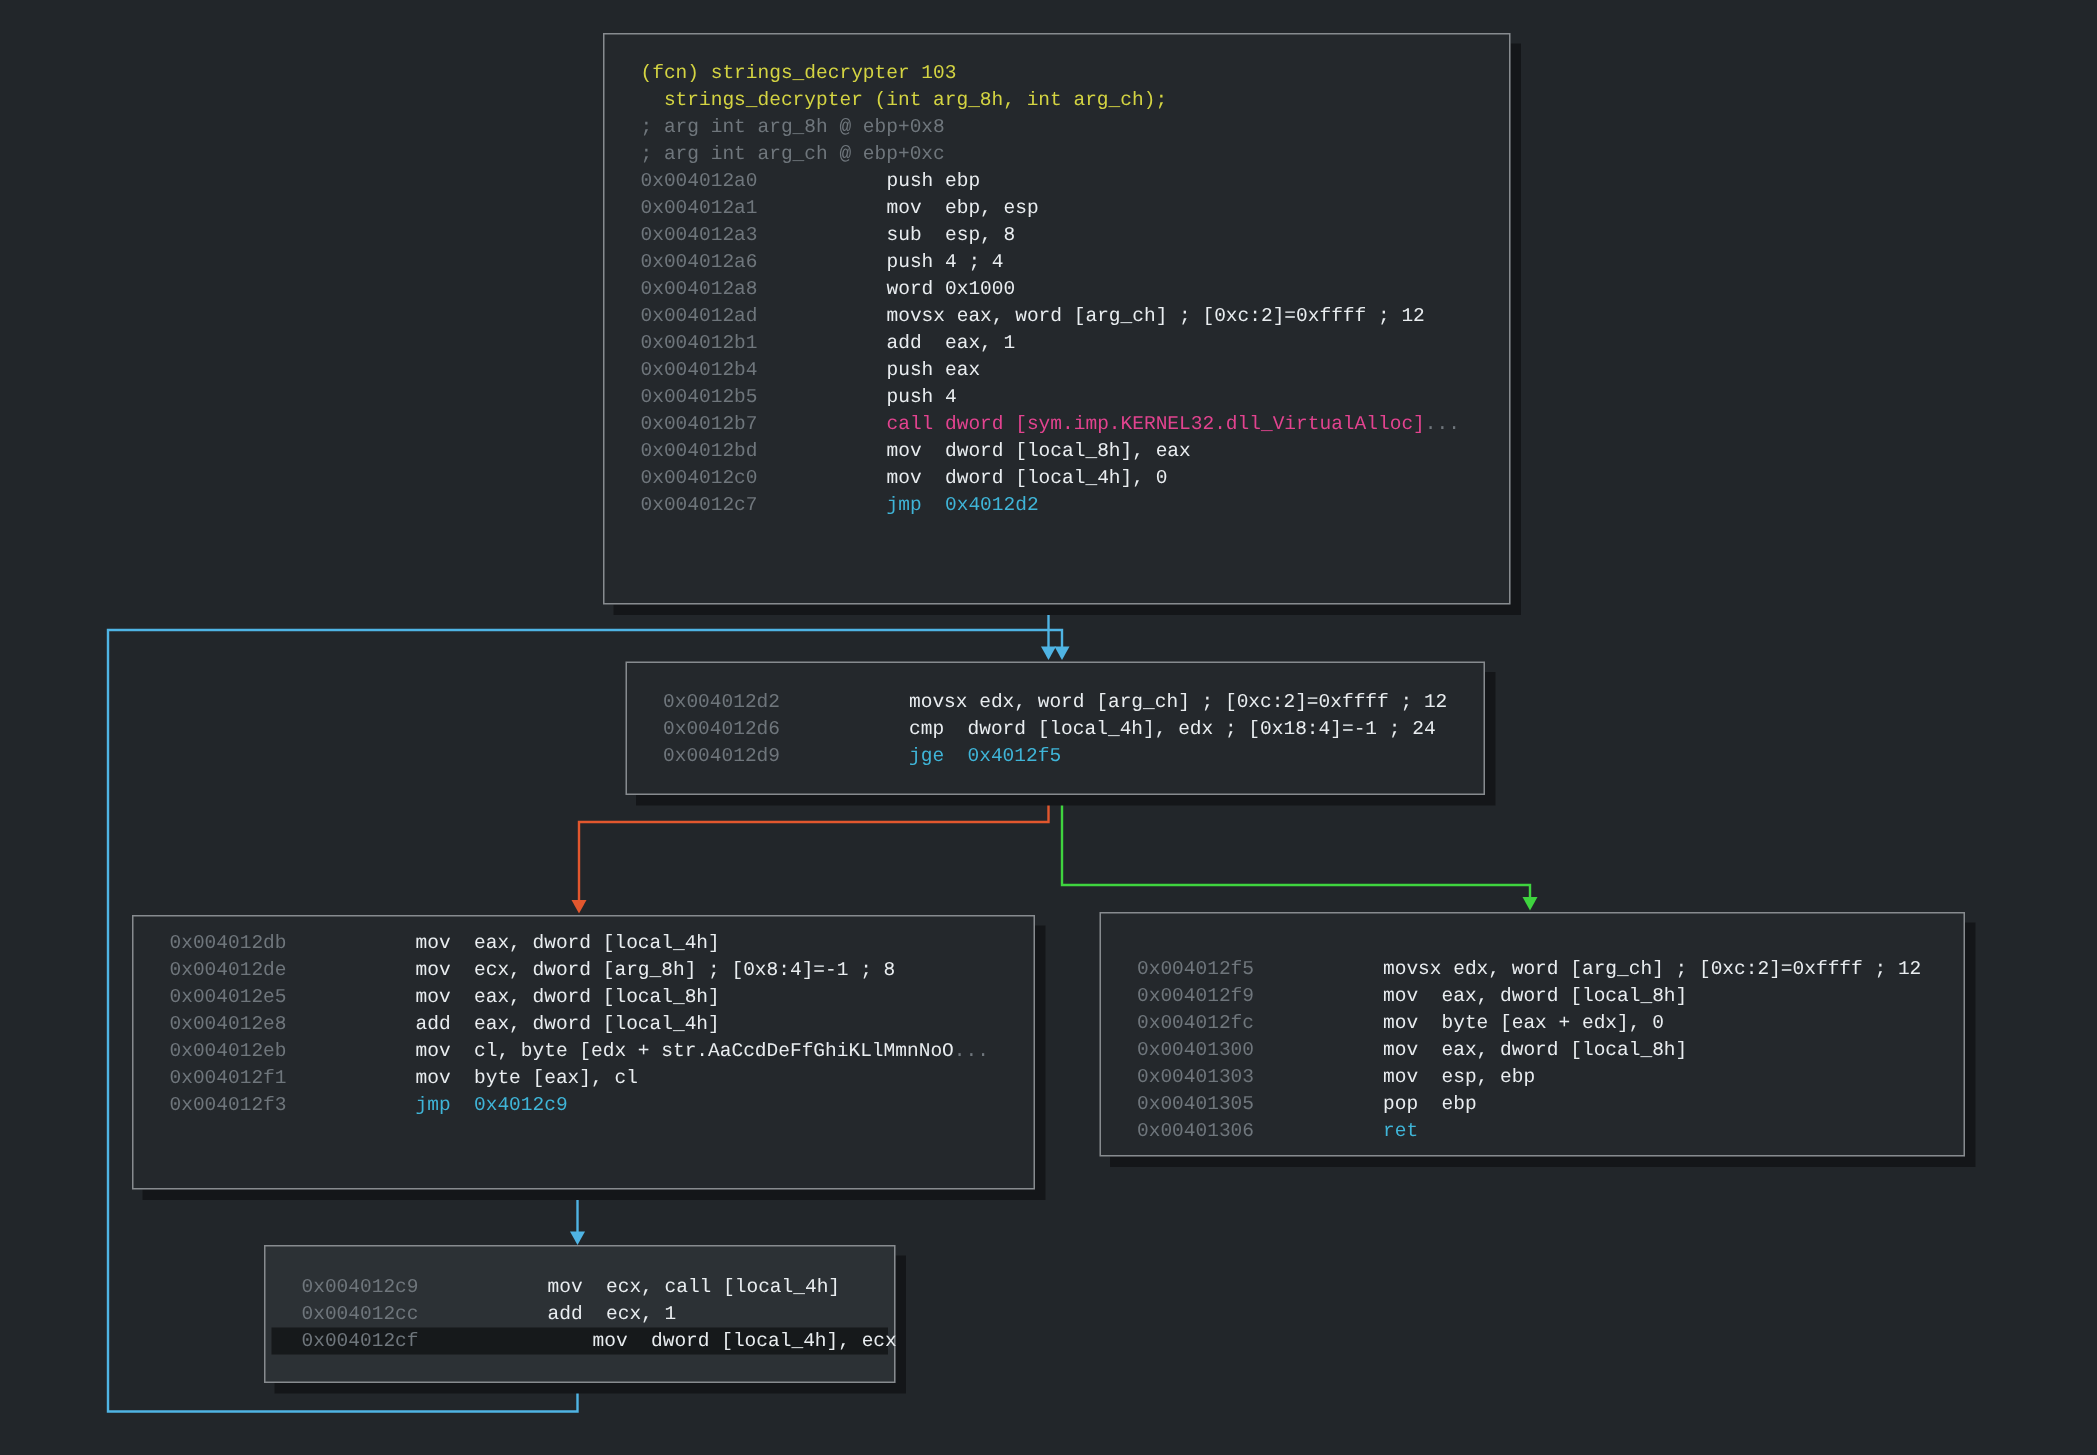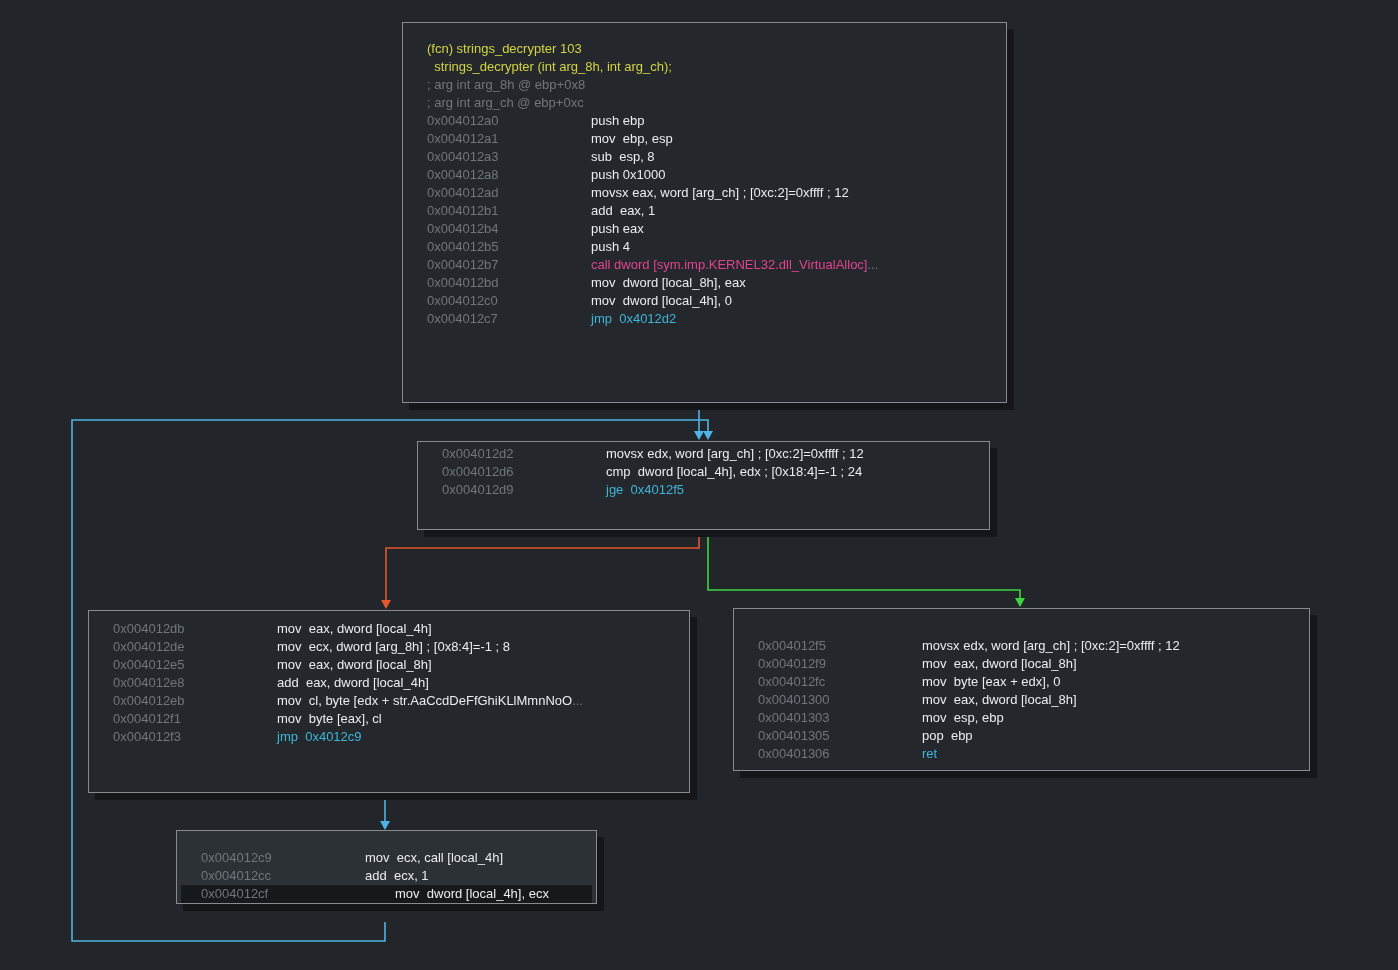--- a/index.html
+++ b/index.html
@@ -2,37 +2,37 @@
 <html style="--canvas-bg: #22262a; --block-bg: #24282c; --block-bg-active: #2c3135; --block-border: #878b8f; --shadow: #141619; --address: #6f767c; --instruction: #e9edf0; --function-label: #d4d442; --comment: #6f767c; --jump: #3fb5d8; --call: #e2438f; --ellipsis: #6f767c; --highlight-row-bg: #16191b; --edge-jump: #4fb4e4; --edge-false: #e2572e; --edge-true: #3fd43f;"><head>
 <meta charset="utf-8">
 <style>
   html,body{margin:0;padding:0}
   body{
     width:1398px;height:970px;overflow:hidden;
     background:var(--canvas-bg,#22262a);
   }
   .graph{
     position:relative;width:1398px;height:970px;
-    font-family:Liberation Sans, sans-serif;
+    font-family:Liberation Mono, monospace;
     font-size:13px;
   }
   .edges{position:absolute;left:0;top:0;pointer-events:none}
   .edges polyline{fill:none;stroke-width:1.6}
   .block{
     position:absolute;box-sizing:border-box;
     background:var(--block-bg,#24282c);
     border:1px solid var(--block-border,#878b8f);
     box-shadow:7px 7px 0 var(--shadow,#141619);
     padding-left:24px;
   }
   .block-entry{left:402px;top:22px;width:605px;height:381px;padding-top:17px}
-  .block-cond {left:417px;top:441px;width:573px;height:89px;padding-top:3px}
+  .block-cond {left:417px;top:441px;width:573px;height:89px;padding-top:17px}
   .block-body {left:88px;top:610px;width:602px;height:183px;padding-top:9px}
   .block-exit {left:733px;top:608px;width:577px;height:163px;padding-top:28px}
-  .block-inc  {left:176px;top:830px;width:421px;height:74px;padding-top:18px;
+  .block-inc  {left:176px;top:830px;width:421px;height:92px;padding-top:18px;
                background:var(--block-bg-active,#2c3135)}
   .asm-row{height:18px;line-height:18px;display:flex;white-space:pre}
   .asm-row.highlight{
     background:var(--highlight-row-bg,#16191b);
     margin-left:-20px;padding-left:20px;margin-right:4px;gap:30px;
   }
   .addr{color:var(--address,#6f767c);width:164px;flex:none}
   .ins{color:var(--instruction,#e9edf0)}
   .ins.jump{color:var(--jump,#3fb5d8)}
   .ins.call{color:var(--call,#e2438f)}
@@ -70,21 +70,22 @@
   </svg>
 
   <div class="block block-entry">
       <div class="asm-row"><span class="hdr function">(fcn) strings_decrypter 103</span></div>
       <div class="asm-row"><span class="hdr function">  strings_decrypter (int arg_8h, int arg_ch);</span></div>
       <div class="asm-row"><span class="hdr comment">; arg int arg_8h @ ebp+0x8</span></div>
       <div class="asm-row"><span class="hdr comment">; arg int arg_ch @ ebp+0xc</span></div>
       <div class="asm-row"><span class="addr">0x004012a0</span><span class="ins normal">push ebp</span></div>
       <div class="asm-row"><span class="addr">0x004012a1</span><span class="ins normal">mov  ebp, esp</span></div>
       <div class="asm-row"><span class="addr">0x004012a3</span><span class="ins normal">sub  esp, 8</span></div>
-      <div class="asm-row"><span class="addr">0x004012a8</span><span class="ins normal">push 0x1000</span></div>
+      <div class="asm-row"><span class="addr">0x004012a6</span><span class="ins normal">push 4 ; 4</span></div>
+      <div class="asm-row"><span class="addr">0x004012a8</span><span class="ins normal">word 0x1000</span></div>
       <div class="asm-row"><span class="addr">0x004012ad</span><span class="ins normal">movsx eax, word [arg_ch] ; [0xc:2]=0xffff ; 12</span></div>
       <div class="asm-row"><span class="addr">0x004012b1</span><span class="ins normal">add  eax, 1</span></div>
       <div class="asm-row"><span class="addr">0x004012b4</span><span class="ins normal">push eax</span></div>
       <div class="asm-row"><span class="addr">0x004012b5</span><span class="ins normal">push 4</span></div>
       <div class="asm-row"><span class="addr">0x004012b7</span><span class="ins call">call dword [sym.imp.KERNEL32.dll_VirtualAlloc]</span><span class="suffix">...</span></div>
       <div class="asm-row"><span class="addr">0x004012bd</span><span class="ins normal">mov  dword [local_8h], eax</span></div>
       <div class="asm-row"><span class="addr">0x004012c0</span><span class="ins normal">mov  dword [local_4h], 0</span></div>
       <div class="asm-row"><span class="addr">0x004012c7</span><span class="ins jump">jmp  0x4012d2</span></div>
     </div>
   <div class="block block-cond">

